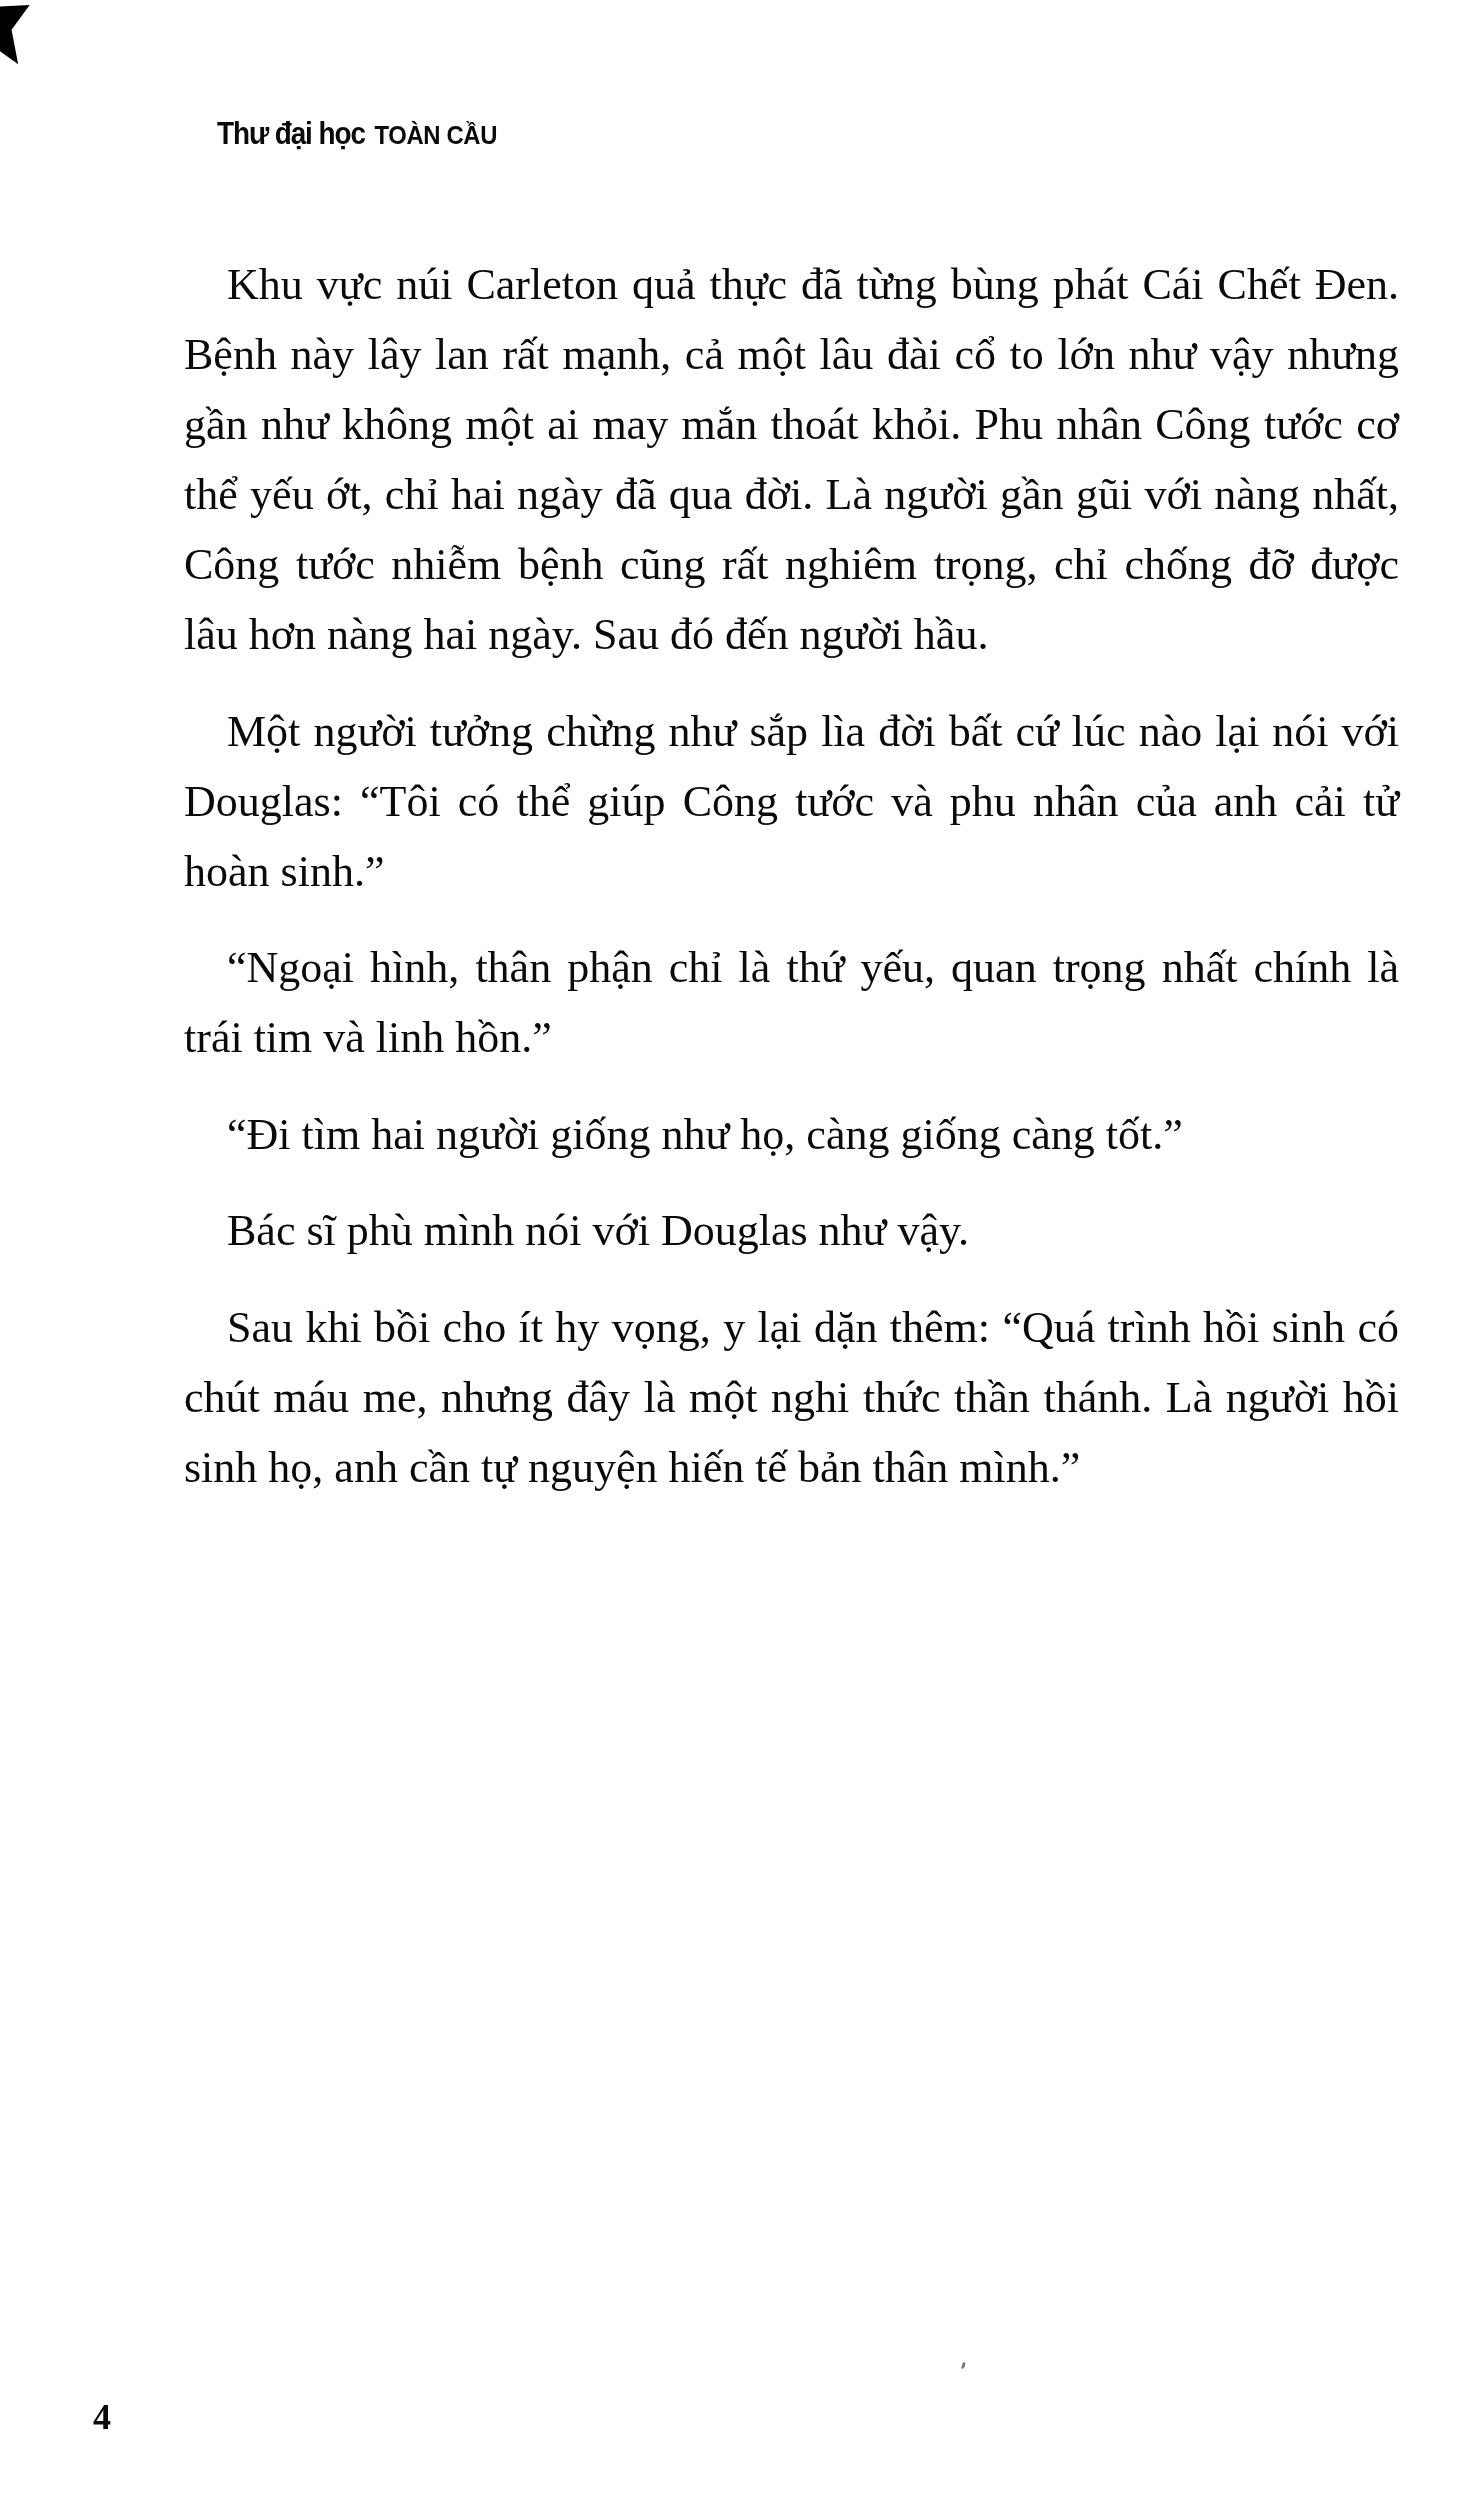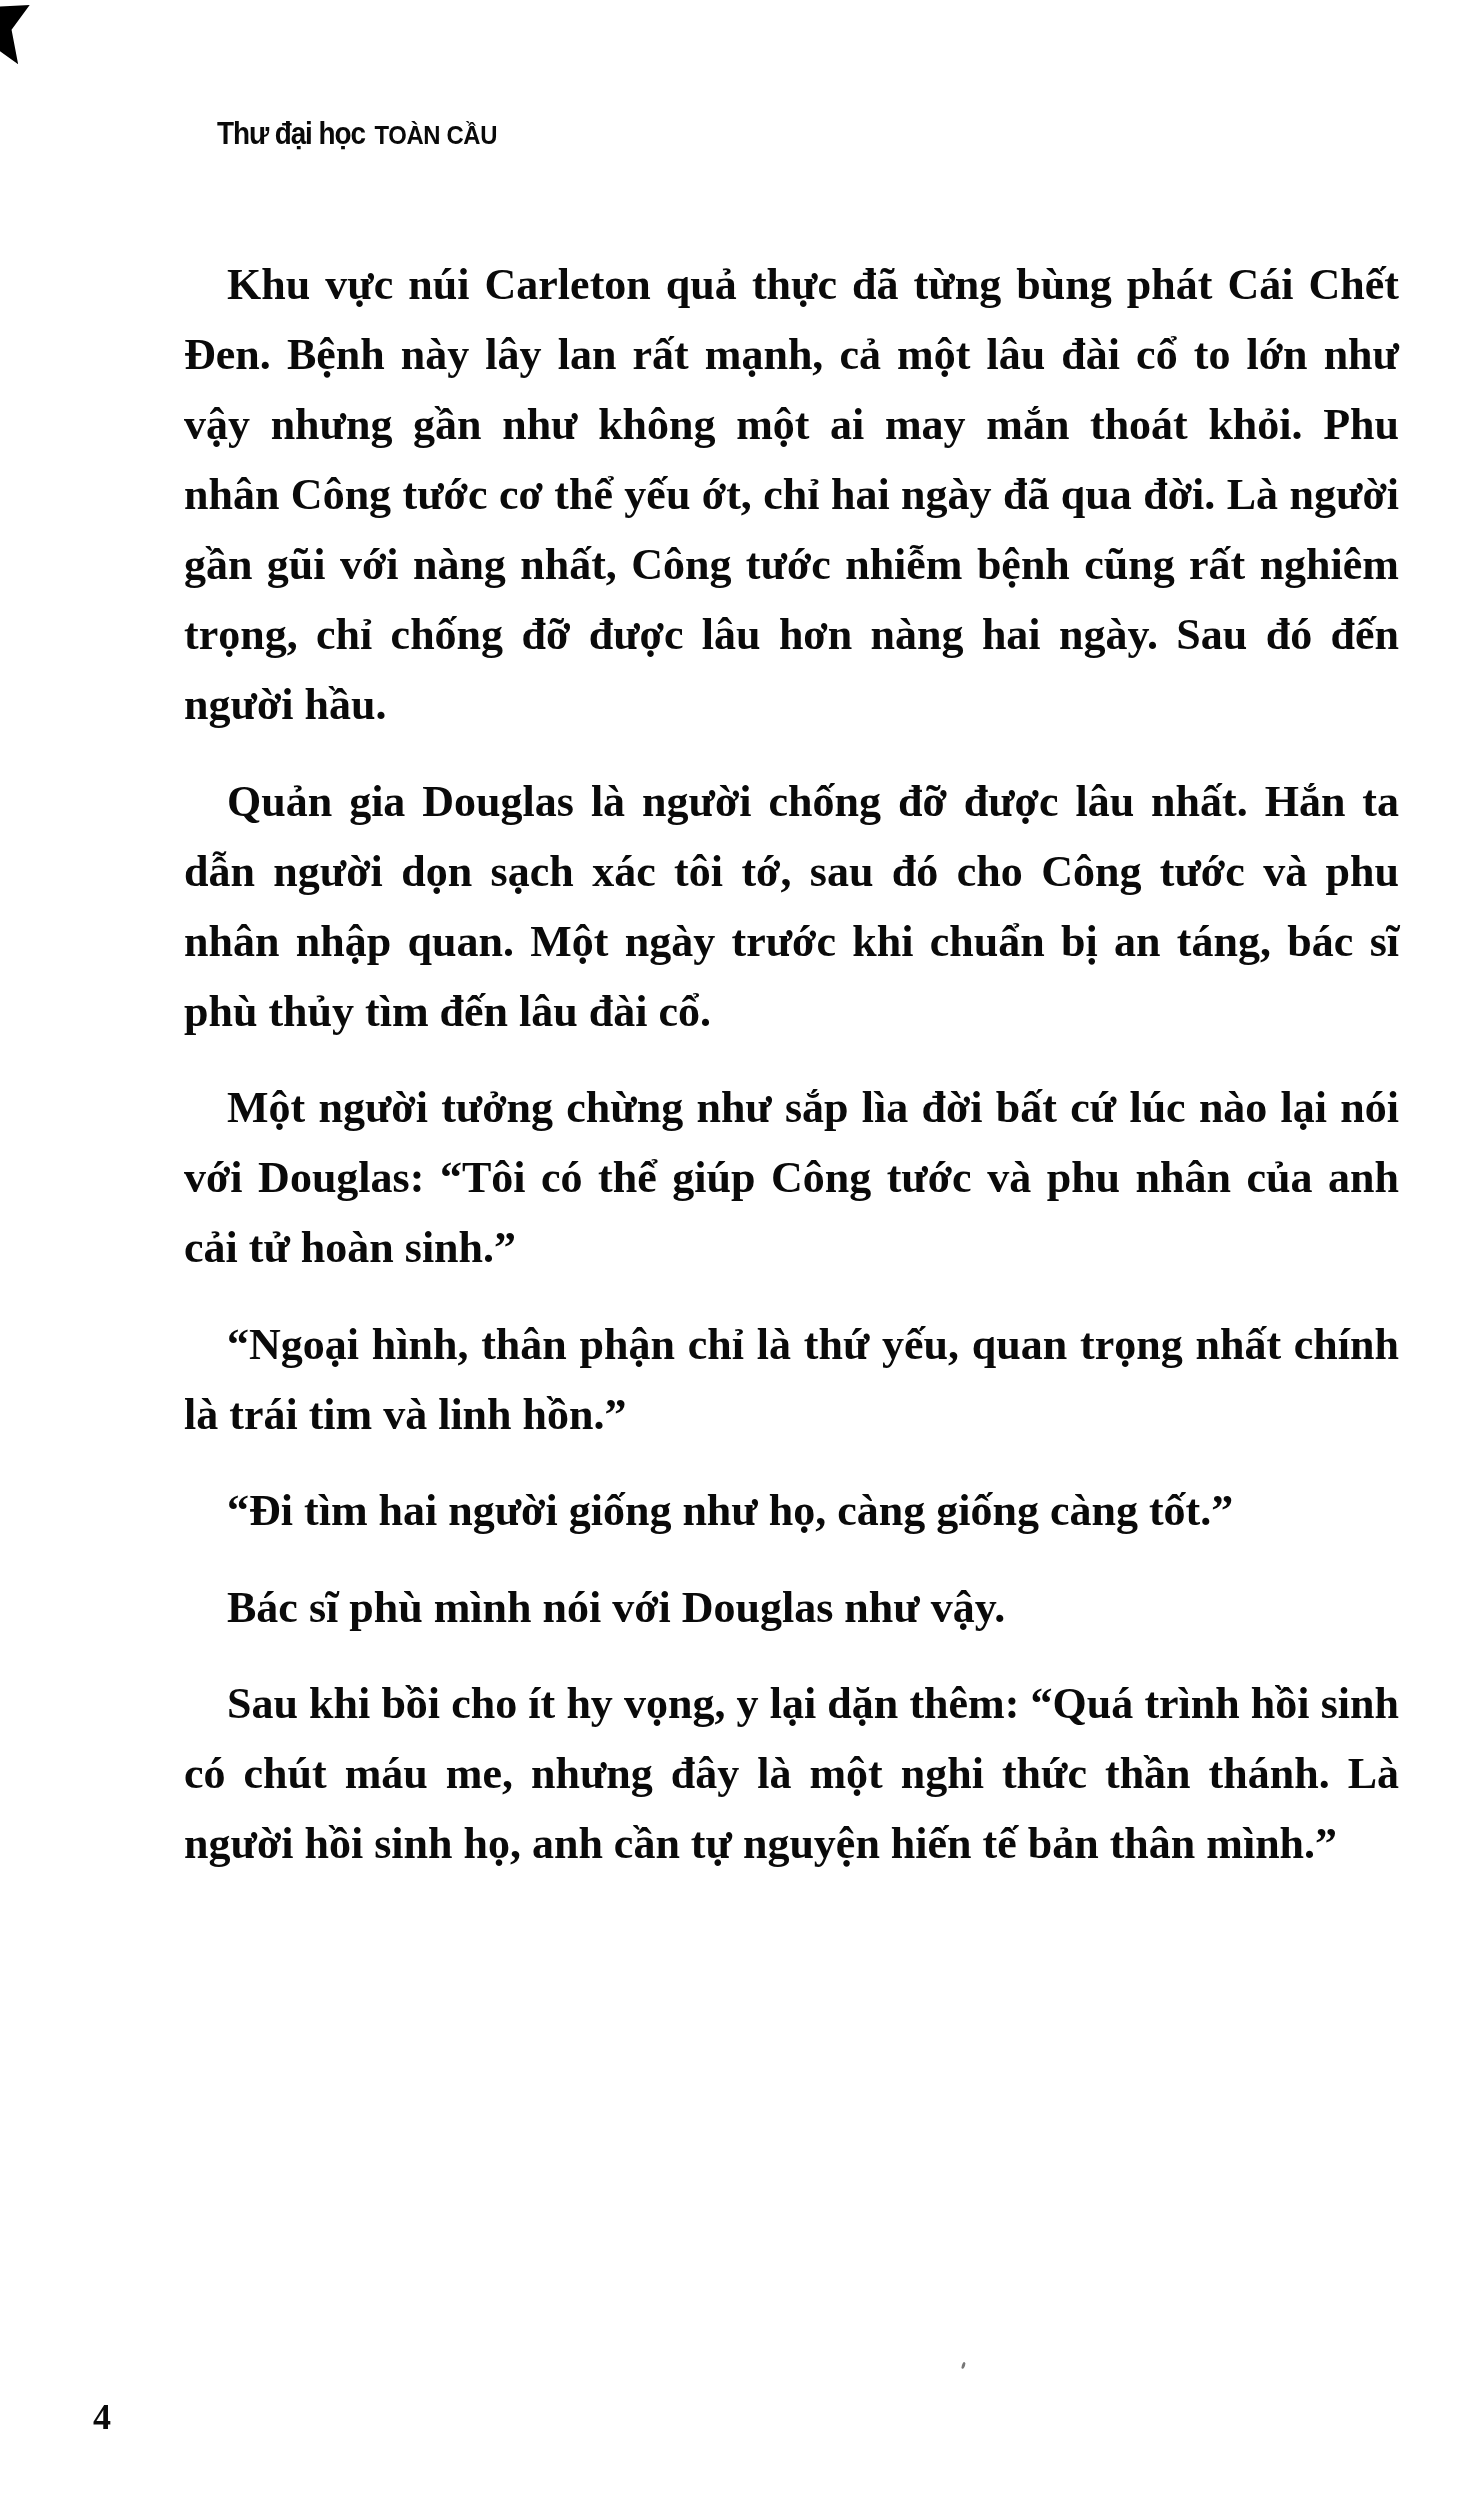--- a/index.html
+++ b/index.html
@@ -48,21 +48,20 @@
       top: 250px;
       width: 1215px;
       font-family: "Liberation Serif", serif;
       font-size: 44px;
       line-height: 70px;
       text-align: justify;
     }
     .text-body p {
       margin: 0 0 26.5px 0;
       text-indent: 43px;
-      font-weight: bold;
     }
     .page-number {
       position: absolute;
       left: 93px;
       top: 2396px;
       font-family: "Liberation Serif", serif;
       font-weight: bold;
       font-size: 36px;
     }
     .speck {
@@ -83,21 +82,20 @@
   <path d="M0 8 L36 6 L14 36 L22 78 L0 62 Z" fill="#000"></path>
 </svg>
 
 <div class="running-header">
   <span class="series">Thư đại học</span>
   <span class="series-caps">TOÀN CẦU</span>
 </div>
 
 <div class="text-body">
   <p>Khu vực núi Carleton quả thực đã từng bùng phát Cái Chết Đen. Bệnh này lây lan rất mạnh, cả một lâu đài cổ to lớn như vậy nhưng gần như không một ai may mắn thoát khỏi. Phu nhân Công tước cơ thể yếu ớt, chỉ hai ngày đã qua đời. Là người gần gũi với nàng nhất, Công tước nhiễm bệnh cũng rất nghiêm trọng, chỉ chống đỡ được lâu hơn nàng hai ngày. Sau đó đến người hầu.</p>
-  <p>Quản gia Douglas là người chống đỡ được lâu nhất. Hắn ta dẫn người dọn sạch xác tôi tớ, sau đó cho Công tước và phu nhân nhập quan. Một ngày trước khi chuẩn bị an táng, bác sĩ phù thủy tìm đến lâu đài cổ.</p>
   <p>Một người  tưởng chừng như sắp lìa đời bất cứ lúc nào lại nói với Douglas: “Tôi có thể giúp Công tước và phu nhân của anh cải tử hoàn sinh.”</p>
   <p>“Ngoại hình, thân phận chỉ là thứ yếu, quan trọng nhất chính là trái tim và linh hồn.”</p>
   <p>“Đi tìm hai người  giống như họ, càng giống càng tốt.”</p>
   <p>Bác sĩ phù mình nói với Douglas như vậy.</p>
   <p>Sau khi bồi cho ít hy vọng, y lại dặn thêm: “Quá trình hồi sinh có chút máu me, nhưng đây là một nghi thức thần thánh. Là người hồi sinh họ, anh cần tự nguyện hiến tế bản thân mình.”</p>
 </div>
 
 <div class="speck"></div>
 
 <div class="page-number">4</div>

